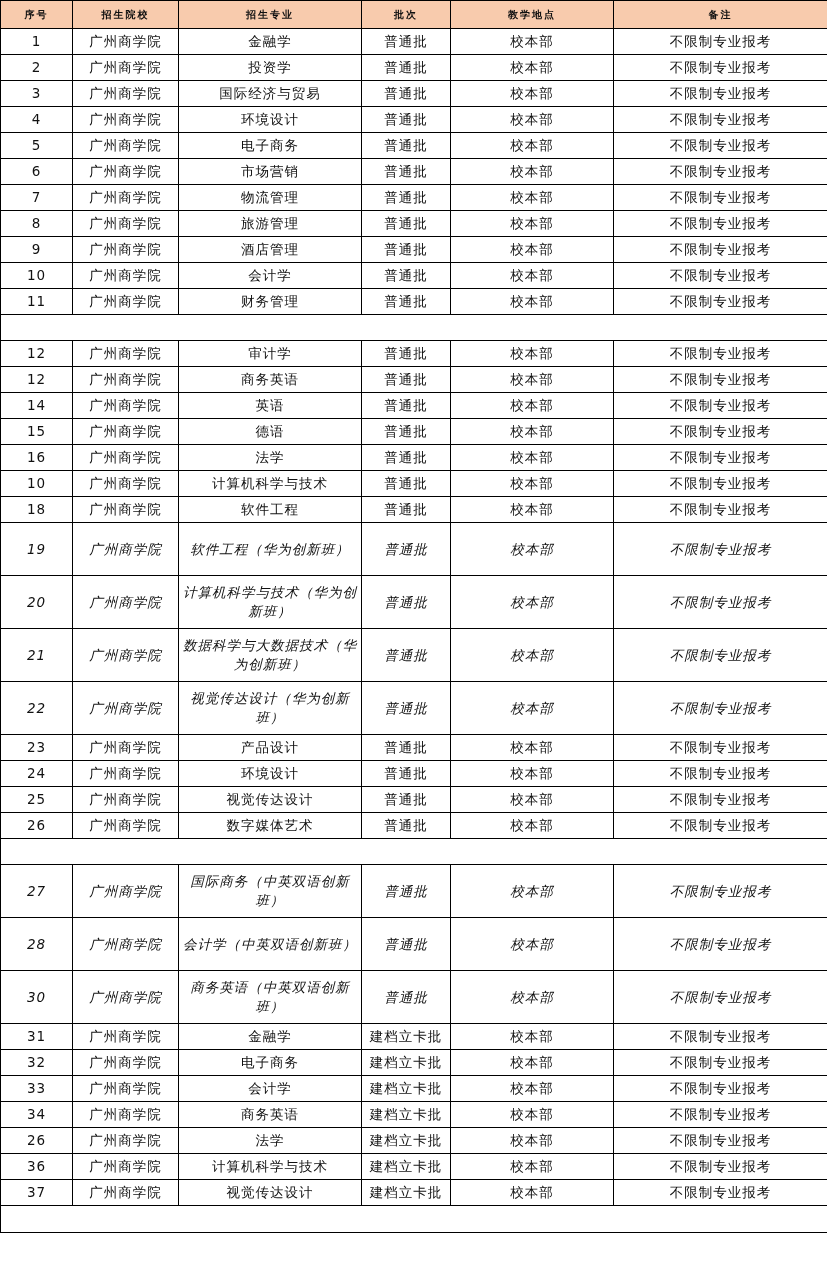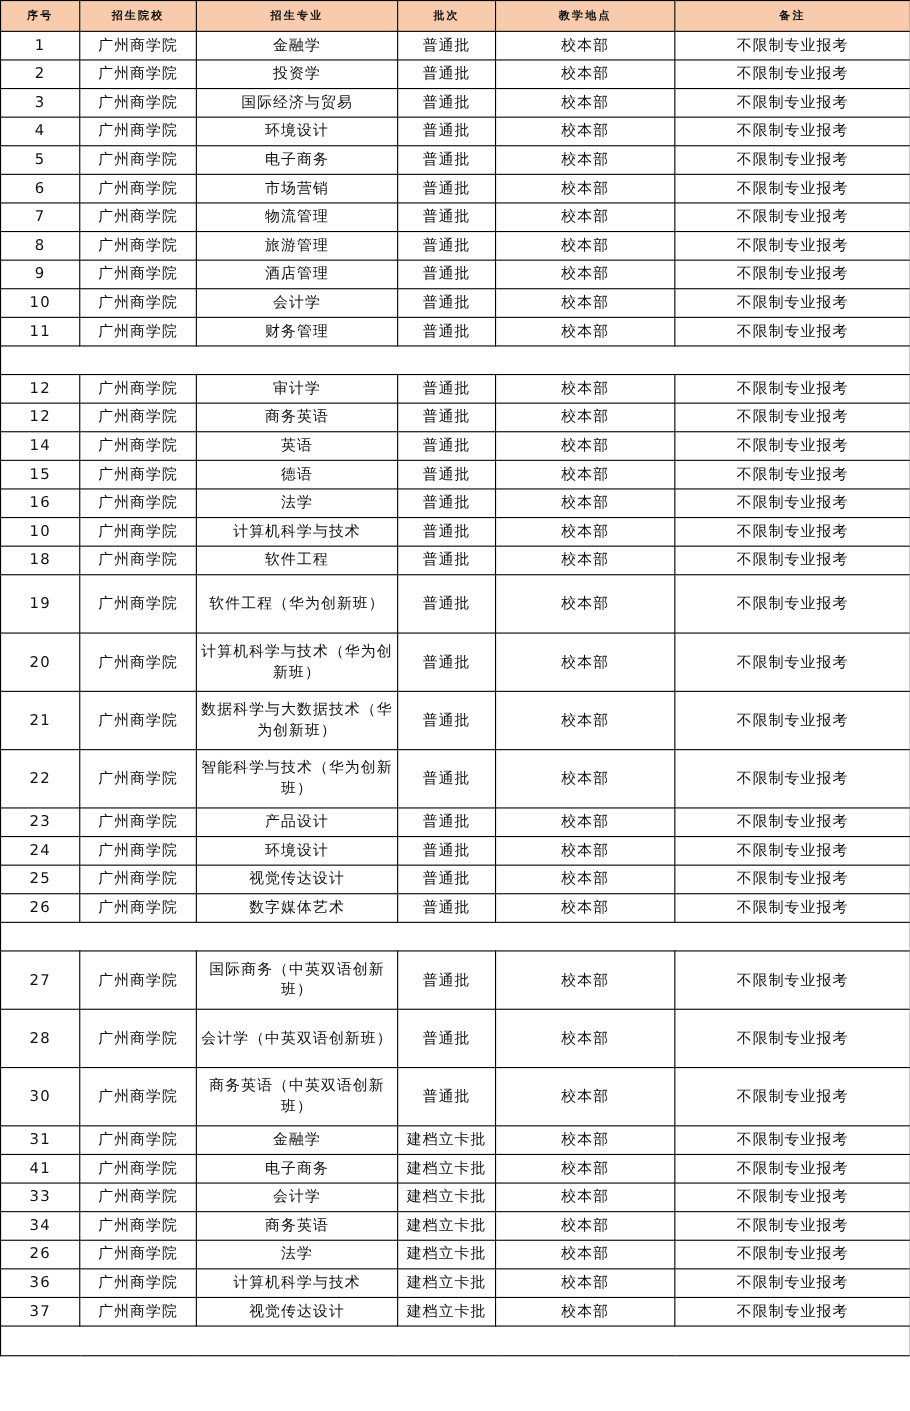--- a/index.html
+++ b/index.html
@@ -1,21 +1,21 @@
 <!DOCTYPE html>
 <html><head>
 <meta charset="utf-8">
 <style>
   html, body { margin: 0; padding: 0; background: #ffffff; }
   body { width: 827px; height: 1283px; overflow: hidden; font-family: "DejaVu Sans", "Liberation Sans", sans-serif; }
   table { border-collapse: collapse; table-layout: fixed; width: 827px; }
   td, th { border: 1px solid #000; text-align: center; vertical-align: middle; padding: 0 2px; color: #111; font-size: 13.5px; letter-spacing: 1px; line-height: 19px; }
   th { background: #f8cbad; font-weight: bold; font-size: 10px; height: 27px; letter-spacing: 2px; }
   tr.r td { height: 25px; }
-  tr.t td { height: 52px; }
+  tr.t td { height: 52px; font-style: italic; }
   tr.blank td { height: 25px; }
   tr.blank-last td { height: 26px; }
   col.c1 { width: 72px; } col.c2 { width: 106px; } col.c3 { width: 183px; }
   col.c4 { width: 89px; } col.c5 { width: 163px; } col.c6 { width: 214px; }
 </style>
 </head>
 <body>
 
 <table>
   <colgroup>
@@ -204,21 +204,21 @@
         <td>21</td>
         <td>广州商学院</td>
         <td>数据科学与大数据技术（华为创新班）</td>
         <td>普通批</td>
         <td>校本部</td>
         <td>不限制专业报考</td>
       </tr>
       <tr class="t">
         <td>22</td>
         <td>广州商学院</td>
-        <td>智能科学与技术（华为创新班）</td>
+        <td>视觉传达设计（华为创新班）</td>
         <td>普通批</td>
         <td>校本部</td>
         <td>不限制专业报考</td>
       </tr>
       <tr class="r">
         <td>23</td>
         <td>广州商学院</td>
         <td>产品设计</td>
         <td>普通批</td>
         <td>校本部</td>
@@ -277,21 +277,21 @@
       </tr>
       <tr class="r">
         <td>31</td>
         <td>广州商学院</td>
         <td>金融学</td>
         <td>建档立卡批</td>
         <td>校本部</td>
         <td>不限制专业报考</td>
       </tr>
       <tr class="r">
-        <td>41</td>
+        <td>32</td>
         <td>广州商学院</td>
         <td>电子商务</td>
         <td>建档立卡批</td>
         <td>校本部</td>
         <td>不限制专业报考</td>
       </tr>
       <tr class="r">
         <td>33</td>
         <td>广州商学院</td>
         <td>会计学</td>

